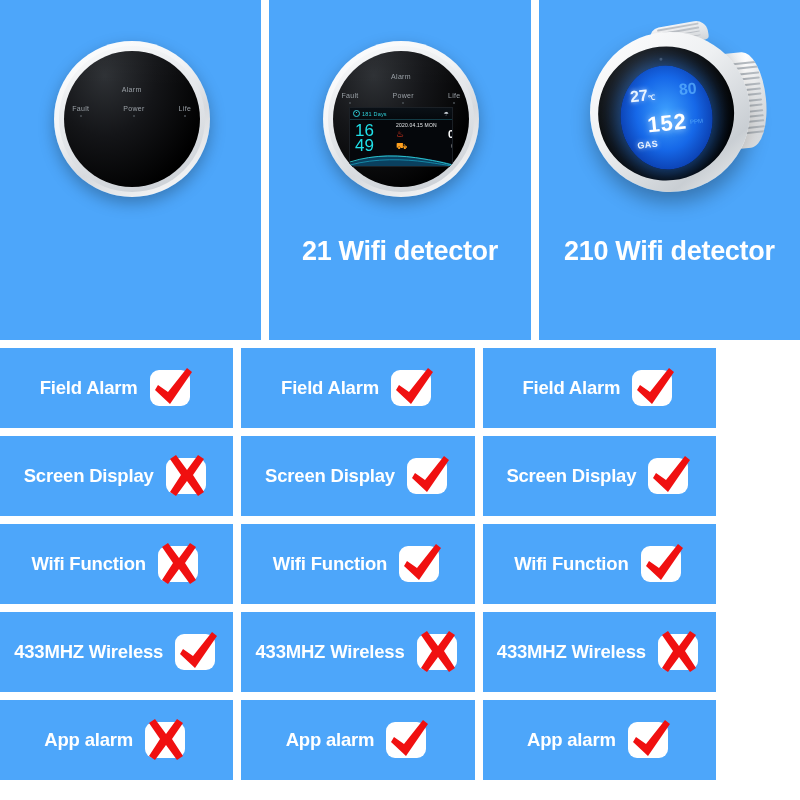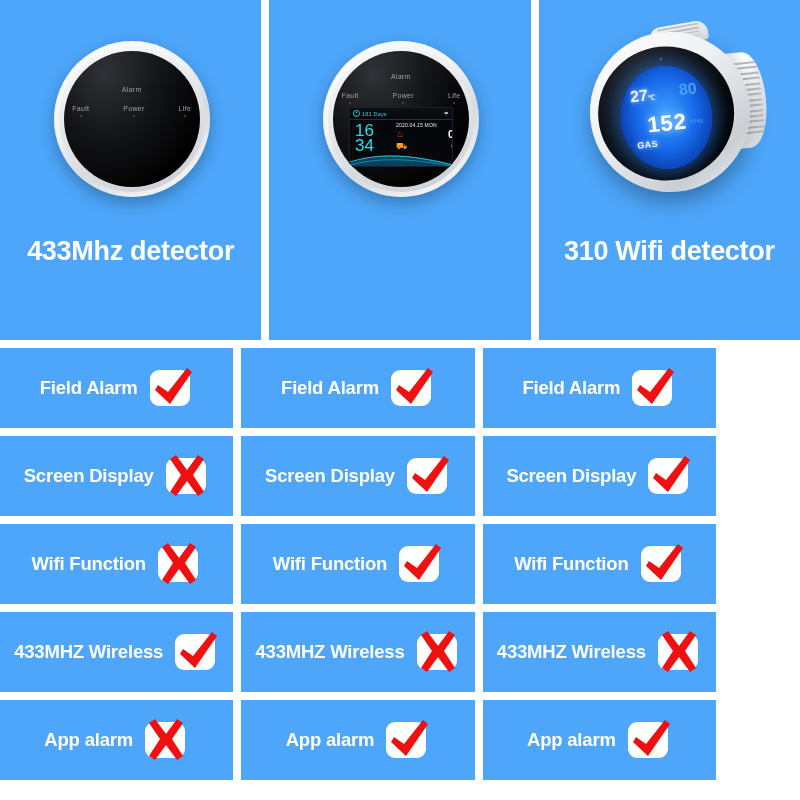--- a/index.html
+++ b/index.html
@@ -227,21 +227,20 @@
                 </span>
                 <span>
                   <span>Life</span>
                   <i class="led-dot"></i>
                 </span>
               </span>
             </div>
           </div>
         </div>
       </div>
-      <div class="product-title">433Mhz detector</div>
     </div>
 
     <div class="product-card">
       <div class="product-photo">
         <div class="detector" style="width:150px;height:170px;">
           <div class="dev-ring" style="left:-2px;top:8px;width:156px;height:156px;"></div>
           <div class="dev-face" style="left:8px;top:18px;width:136px;height:136px;">
             <div class="gloss"></div>
             <div class="led-labels" style="top:16%;">
               <span class="led-alarm">Alarm</span>
@@ -265,21 +264,21 @@
               <div class="lcd-top">
                 <span class="lcd-days">
                   <i class="lcd-clock"></i>
                   <span>181 Days</span>
                 </span>
                 <span class="lcd-wifi">☂</span>
               </div>
               <div class="lcd-body">
                 <div class="lcd-time">
                   <div>16</div>
-                  <div>34</div>
+                  <div>49</div>
                 </div>
                 <div class="lcd-right">
                   <div class="lcd-date">2020.04.15 MON</div>
                   <div class="lcd-read">
                     <span class="flame">♨</span>
                     <span class="lcd-val">000</span>
                     <span class="lcd-unit">%LEL</span>
                   </div>
                   <div class="lcd-read">
                     <span class="therm">⛟</span>
@@ -292,20 +291,21 @@
                     <path d="M0,12 C22,2 50,3 72,7 C85,9 95,11 102,13 L102,16 L0,16 Z" fill="#0c4a6e" opacity=".85"></path>
                     <path d="M0,11 C24,3 52,4 74,8 C86,10 95,12 102,14" fill="none" stroke="#2fd0d8" stroke-width=".9"></path>
                     <path d="M0,14 C26,7 54,8 76,11 C88,12.6 96,14 102,15" fill="none" stroke="#1aa6c4" stroke-width=".7"></path>
                   </svg>
                 </div>
               </div>
             </div>
           </div>
         </div>
       </div>
+      <div class="product-title">21 Wifi detector</div>
     </div>
 
     <div class="product-card">
       <div class="product-photo">
         <div class="d3-wrap">
           <div class="d3-side">
             <div class="vents">
               <i></i>
                 <i></i>
                 <i></i>
@@ -340,21 +340,21 @@
                   <span>80</span>
                 </div>
                 <div class="d3-main">152</div>
                 <div class="d3-unit">PPM</div>
                 <div class="d3-gas">GAS</div>
               </div>
             </div>
           </div>
         </div>
       </div>
-      <div class="product-title">310 Wifi detector</div>
+      <div class="product-title">210 Wifi detector</div>
     </div>
   </div>
 
   <div class="feature-grid" id="feature-grid">
       <div class="feature-row">
         <div class="cell">
           <span class="cell-label">Field Alarm</span>
           <span class="mark">
             <span class="mark-bg"></span>
             <svg viewBox="0 0 46 42">

